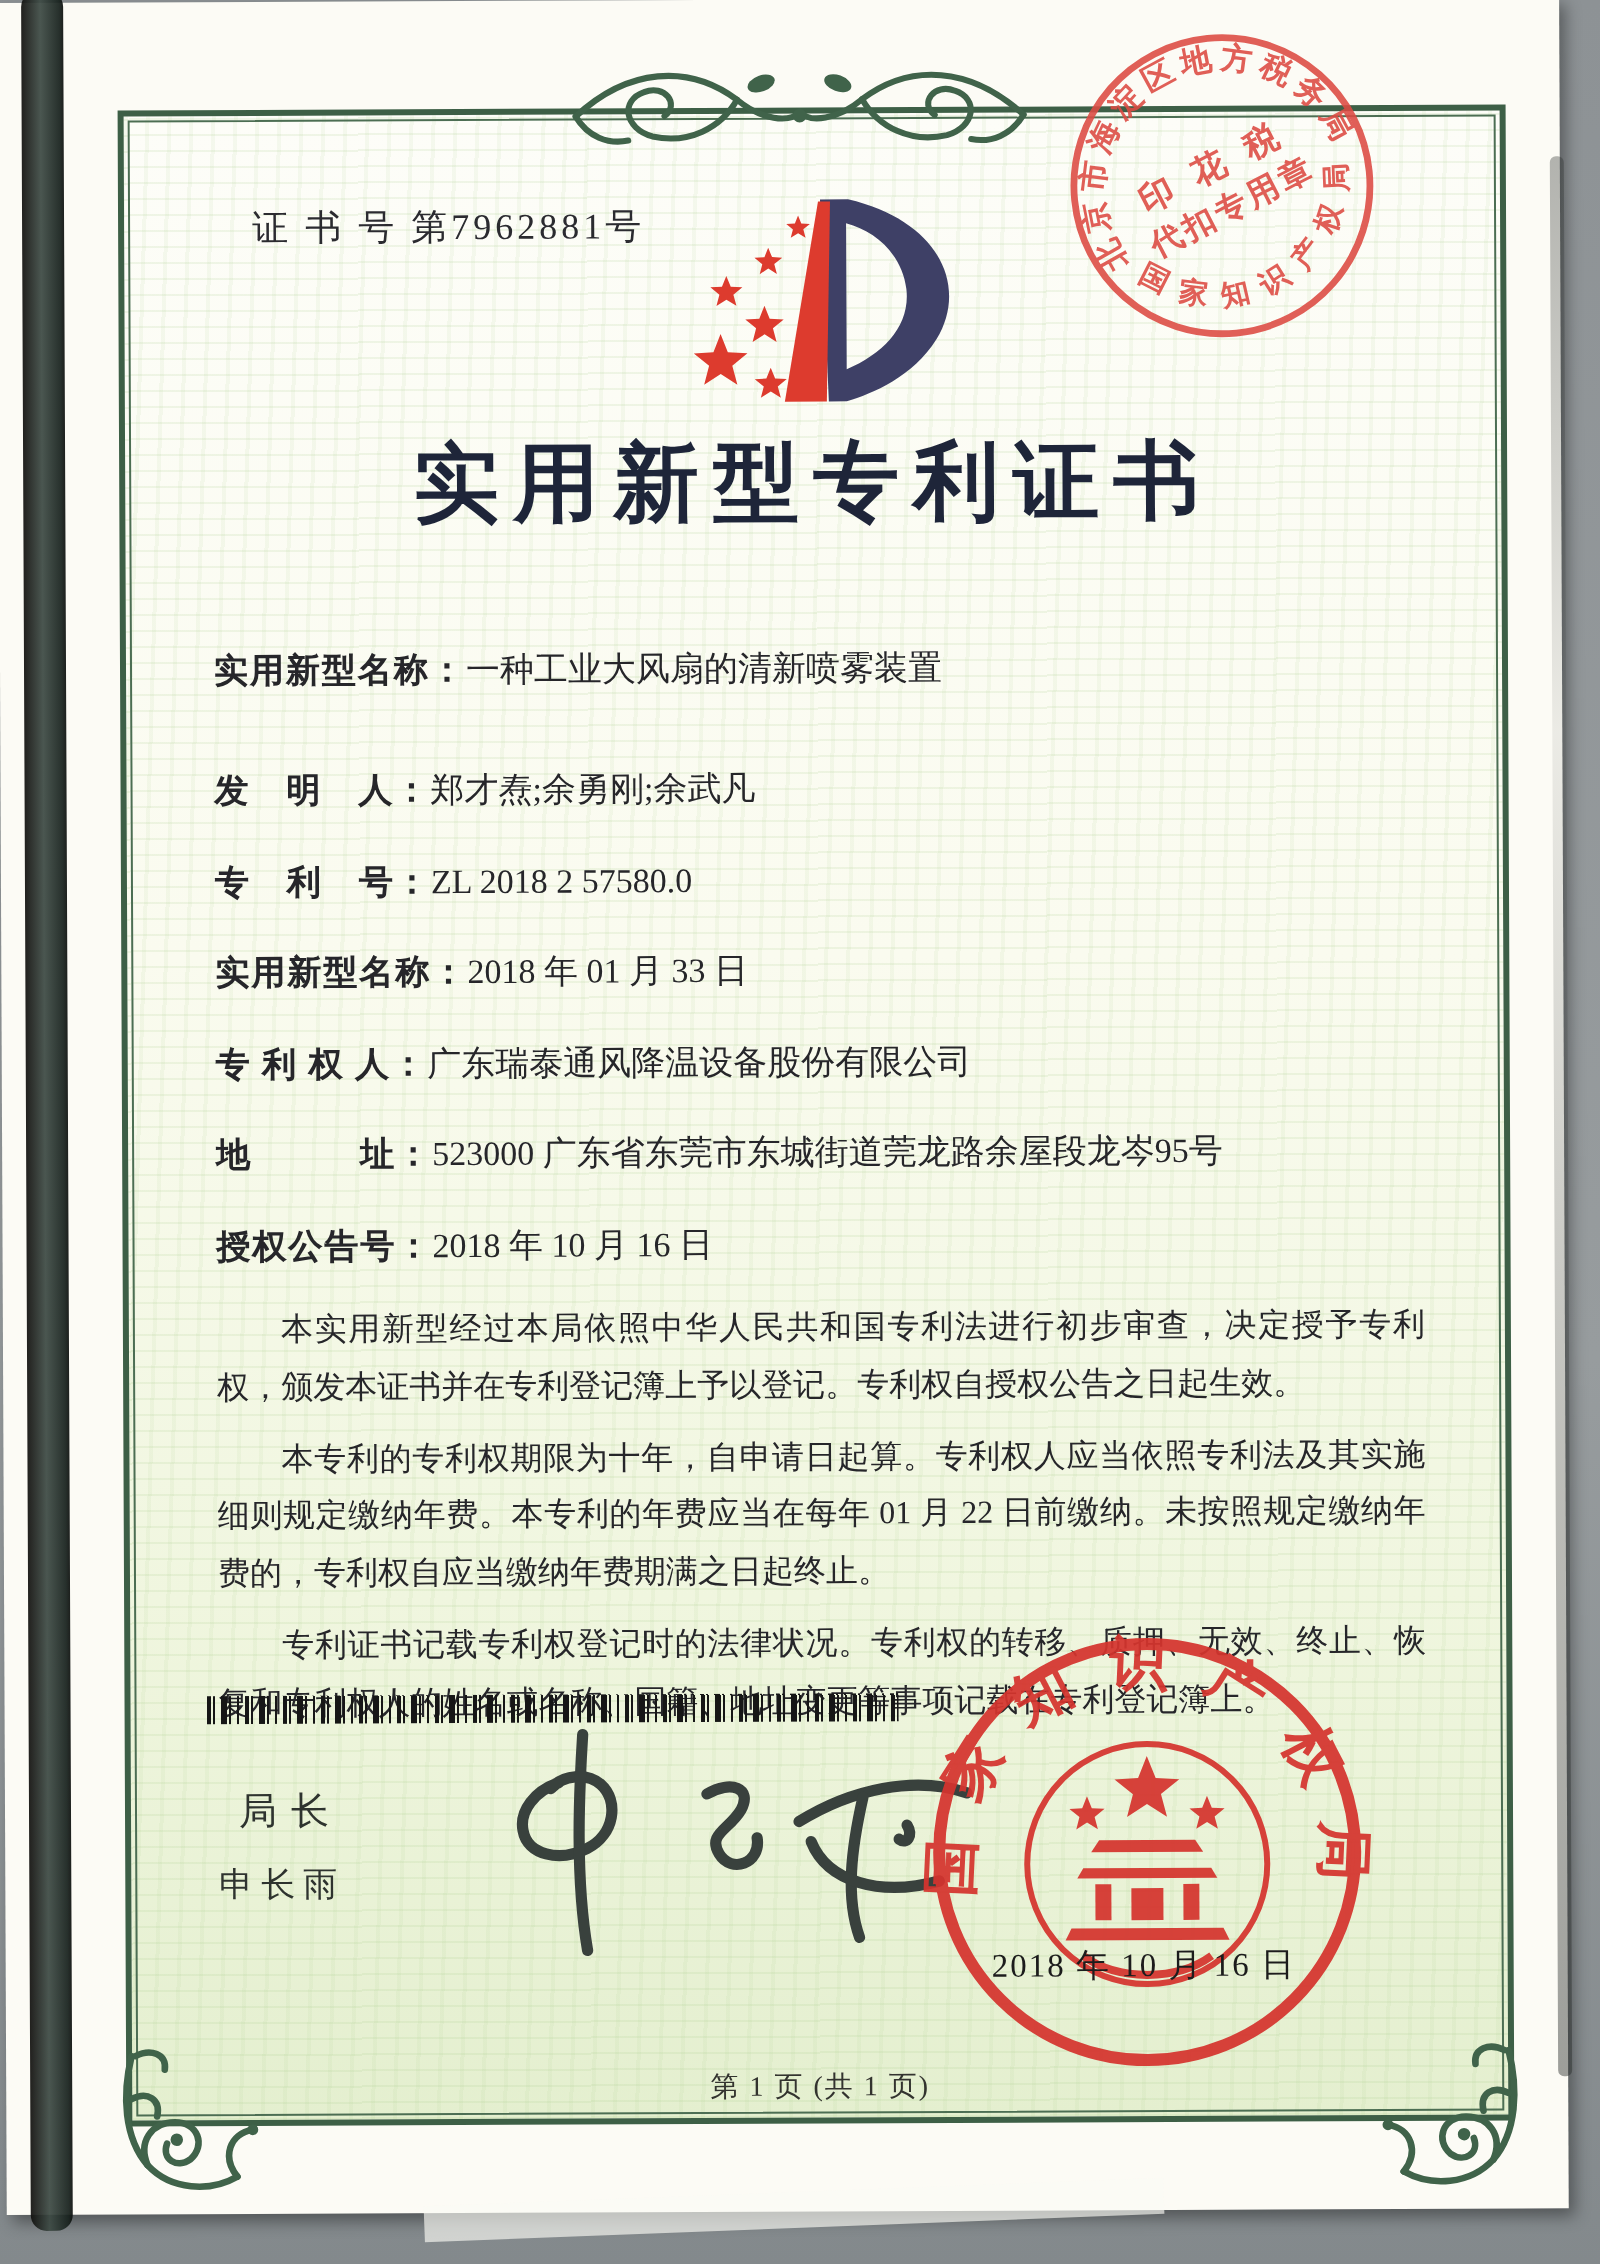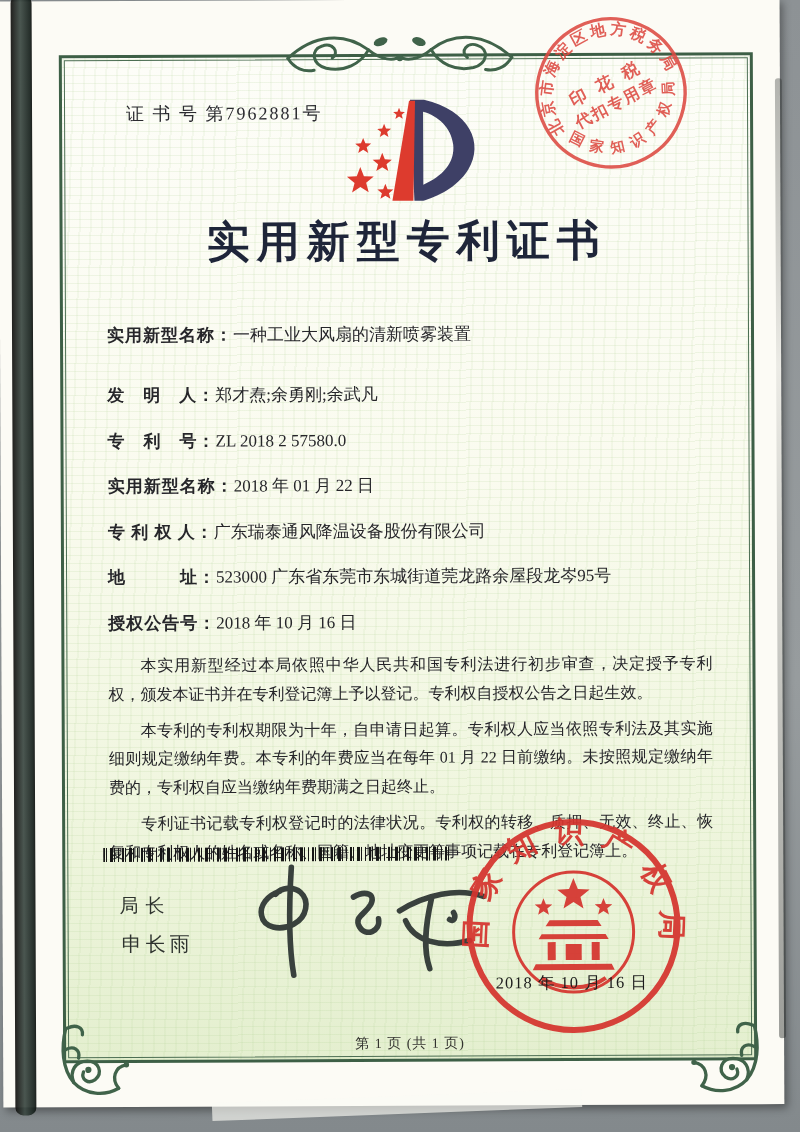--- a/index.html
+++ b/index.html
@@ -37,21 +37,21 @@
   .row{position:absolute;left:44px;right:36px;font-size:17px;color:#26262a;white-space:nowrap;}
   .row .lbl{letter-spacing:1px;font-weight:bold;}
   .row-g2{position:absolute;left:395px;top:0;}
   .paras{position:absolute;left:44px;right:40px;top:594px;color:#26262a;}
   .paras p{margin:0 0 7px 0;font-size:16px;line-height:28.8px;text-align:justify;text-indent:2em;}
   .barcode{
     position:absolute;left:38px;top:790px;width:346px;height:14px;
     background:repeating-linear-gradient(90deg,#161616 0 2px,rgba(0,0,0,0) 2px 3px,#161616 3px 4px,rgba(0,0,0,0) 4px 7px,#161616 7px 10px,rgba(0,0,0,0) 10px 11px,#161616 11px 12px,rgba(0,0,0,0) 12px 15px,#161616 15px 16px,rgba(0,0,0,0) 16px 19px);
   }
   .officer-title{position:absolute;left:54px;top:835px;font-size:19px;color:#2e332f;letter-spacing:7px;}
-  .officer-name{position:absolute;left:56px;top:873px;font-size:20px;color:#2e332f;letter-spacing:4px;}
+  .officer-name{position:absolute;left:44px;top:873px;font-size:17px;color:#2e332f;letter-spacing:4px;}
   .signature{position:absolute;left:150px;top:798px;width:292px;height:132px;}
   .seal{position:absolute;left:396px;top:760px;width:224px;height:224px;opacity:.93;}
   .seal-date{position:absolute;left:430px;top:916px;font-size:16.5px;color:#1c1c1c;letter-spacing:1px;white-space:nowrap;}
   .tax-stamp{position:absolute;left:521px;top:3px;width:182px;height:182px;transform:rotate(-27deg);opacity:.88;}
   .footer{position:absolute;left:0;top:978px;width:100%;text-align:center;font-size:14px;color:#33332f;letter-spacing:1px;}
   .orn-top{position:absolute;left:222px;top:-30px;width:232px;height:58px;}
   .orn-bl{position:absolute;left:-10px;top:962px;width:78px;height:78px;}
   .orn-br{position:absolute;left:620px;top:962px;width:78px;height:78px;transform:scaleX(-1);}
   .scan-sliver{
     position:absolute;left:212px;top:1096px;width:370px;height:18px;
@@ -135,21 +135,21 @@
     <div class="row" style="top:266px">
       <span class="lbl">实用新型名称：</span><span>一种工业大风扇的清新喷雾装置</span>
     </div>
     <div class="row" style="top:326px">
       <span class="lbl">发　明　人：</span><span>郑才焘;余勇刚;余武凡</span>
     </div>
     <div class="row" style="top:372px">
       <span class="lbl">专　利　号：</span><span>ZL 2018 2 57580.0</span>
     </div>
     <div class="row" style="top:417px">
-      <span class="lbl">实用新型名称：</span><span>2018 年 01 月 22 日</span>
+      <span class="lbl">实用新型名称：</span><span>2018 年 01 月 33 日</span>
     </div>
     <div class="row" style="top:463px">
       <span class="lbl">专 利 权 人：</span><span>广东瑞泰通风降温设备股份有限公司</span>
     </div>
     <div class="row" style="top:508px">
       <span class="lbl">地　　　址：</span><span>523000 广东省东莞市东城街道莞龙路余屋段龙岑95号</span>
     </div>
     <div class="row" style="top:554px">
       <span class="lbl">授权公告号：</span><span>2018 年 10 月 16 日</span>
     </div>

